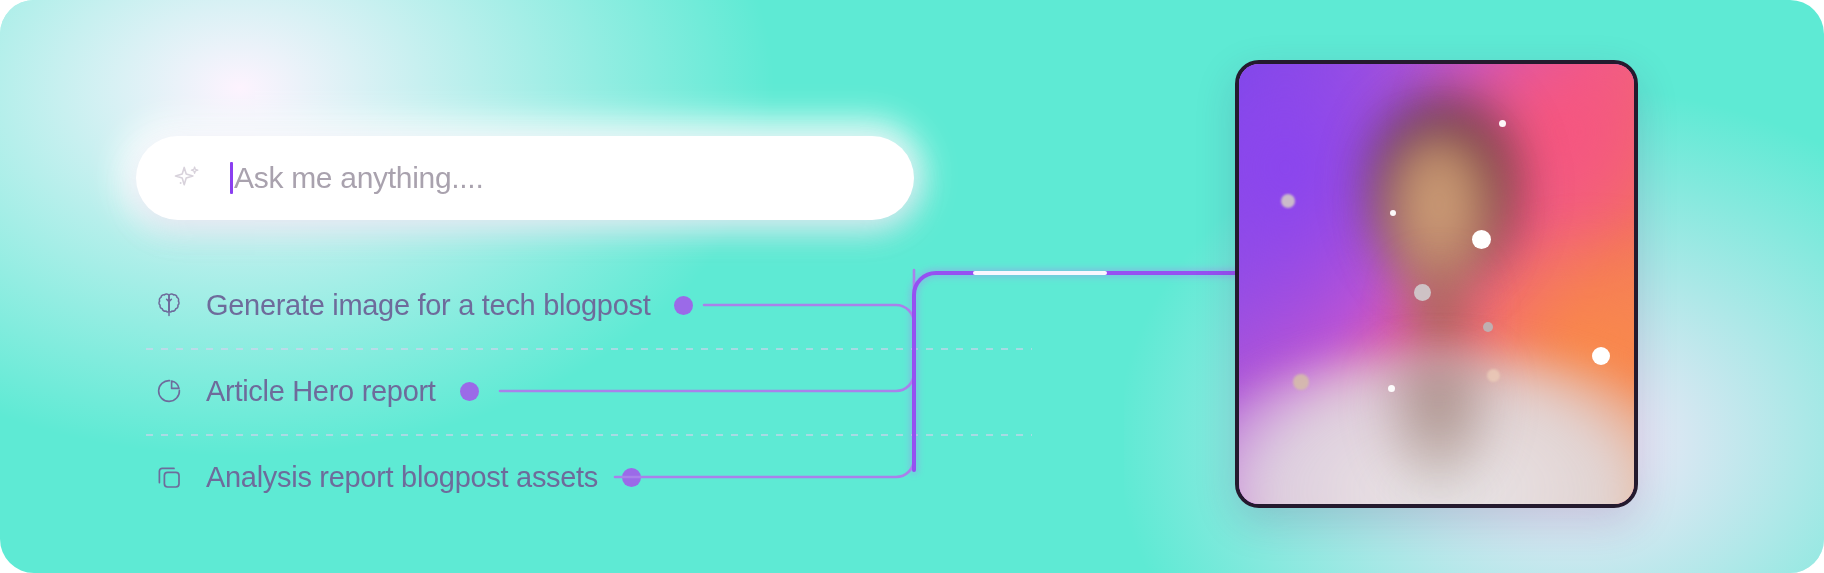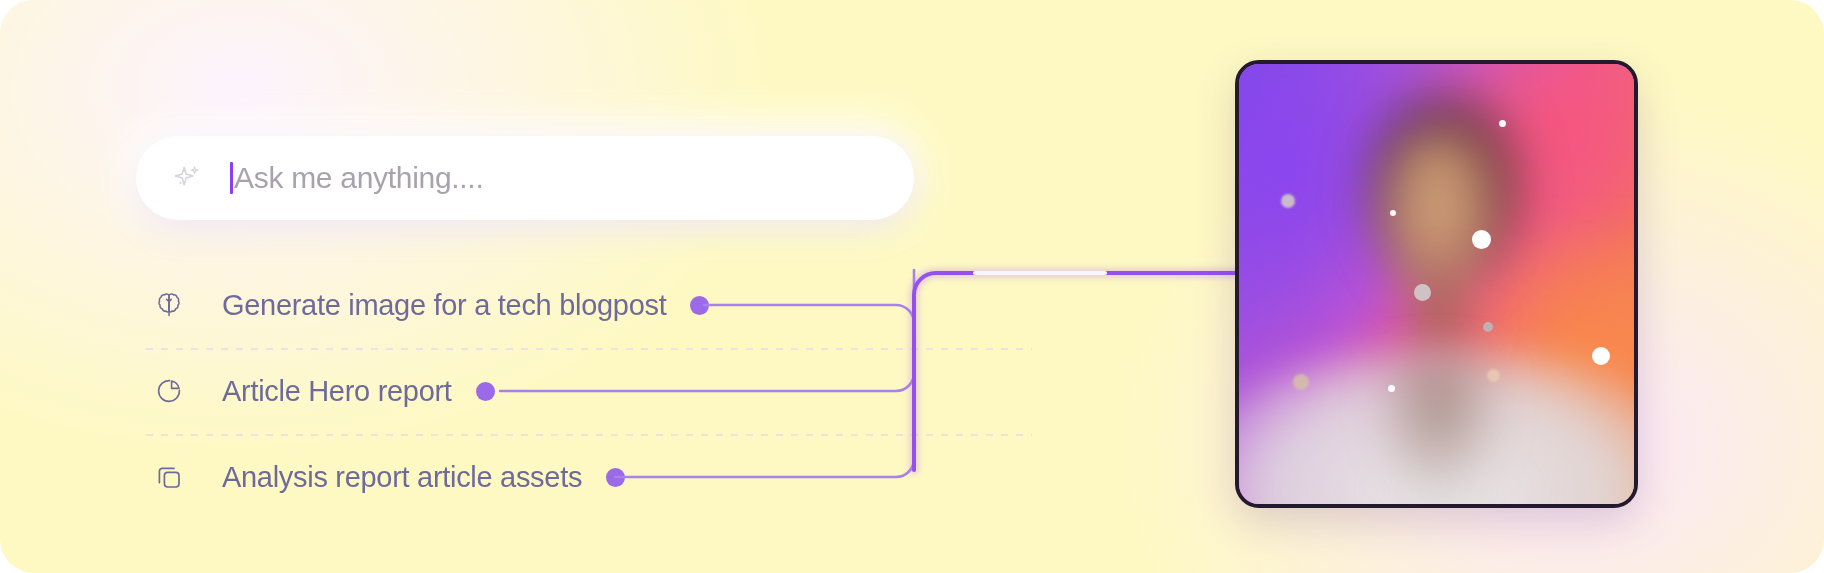--- a/index.html
+++ b/index.html
@@ -9,21 +9,21 @@
     height: 573px;
     overflow: hidden;
     background: #ffffff;
     font-family: "Liberation Sans", sans-serif;
   }
 
   #stage {
     position: relative;
     width: 1824px;
     height: 573px;
-    background: #fef9c3;
+    background: #5eead4;
     border-radius: 34px;
     overflow: hidden;
   }
 
   
   .bg-wash-a {
     position: absolute;
     left: -120px; top: -160px;
     width: 900px; height: 620px;
     background: radial-gradient(ellipse at 40% 40%, #fdf3fe 0%, rgba(253,243,254,0) 70%);
@@ -104,21 +104,21 @@
       rgba(226,206,240,0.55) 7px,
       rgba(226,206,240,0) 7px,
       rgba(226,206,240,0) 15px);
   }
   .row-icon {
     width: 34px; height: 34px;
     flex: 0 0 34px;
     display: block;
   }
   .row-label {
-    margin-left: 36px;
+    margin-left: 20px;
     font-size: 29px;
     color: #6e6b9b;
     letter-spacing: -0.3px;
     white-space: nowrap;
     line-height: 1;
   }
   .row-dot {
     width: 19px; height: 19px;
     border-radius: 50%;
     background: #9b6ae8;
@@ -276,21 +276,21 @@
       </svg>
       <span class="row-label">Article Hero report</span>
       <span class="row-dot"></span>
     </div>
 
     <div class="suggestion-row">
       <svg class="row-icon" viewBox="0 0 34 34" fill="none">
         <rect x="12.4" y="12.4" width="14.6" height="14.6" rx="3.2" stroke="#6e6b9b" stroke-width="1.7" fill="none"></rect>
         <path d="M22.0 8.4 H10.2 A2.8 2.8 0 0 0 7.4 11.2 V22.6" stroke="#6e6b9b" stroke-width="1.7" stroke-linecap="round" fill="none"></path>
       </svg>
-      <span class="row-label">Analysis report article assets</span>
+      <span class="row-label">Analysis report blogpost assets</span>
       <span class="row-dot"></span>
     </div>
 
   </div>
 
   <svg id="connectors" viewBox="0 0 1824 573">
     <defs>
       <linearGradient id="pulse" x1="0" y1="0" x2="1" y2="0">
         <stop offset="0%" stop-color="#8b3ff0" stop-opacity="0"></stop>
         <stop offset="38%" stop-color="#ffffff" stop-opacity="1"></stop>

